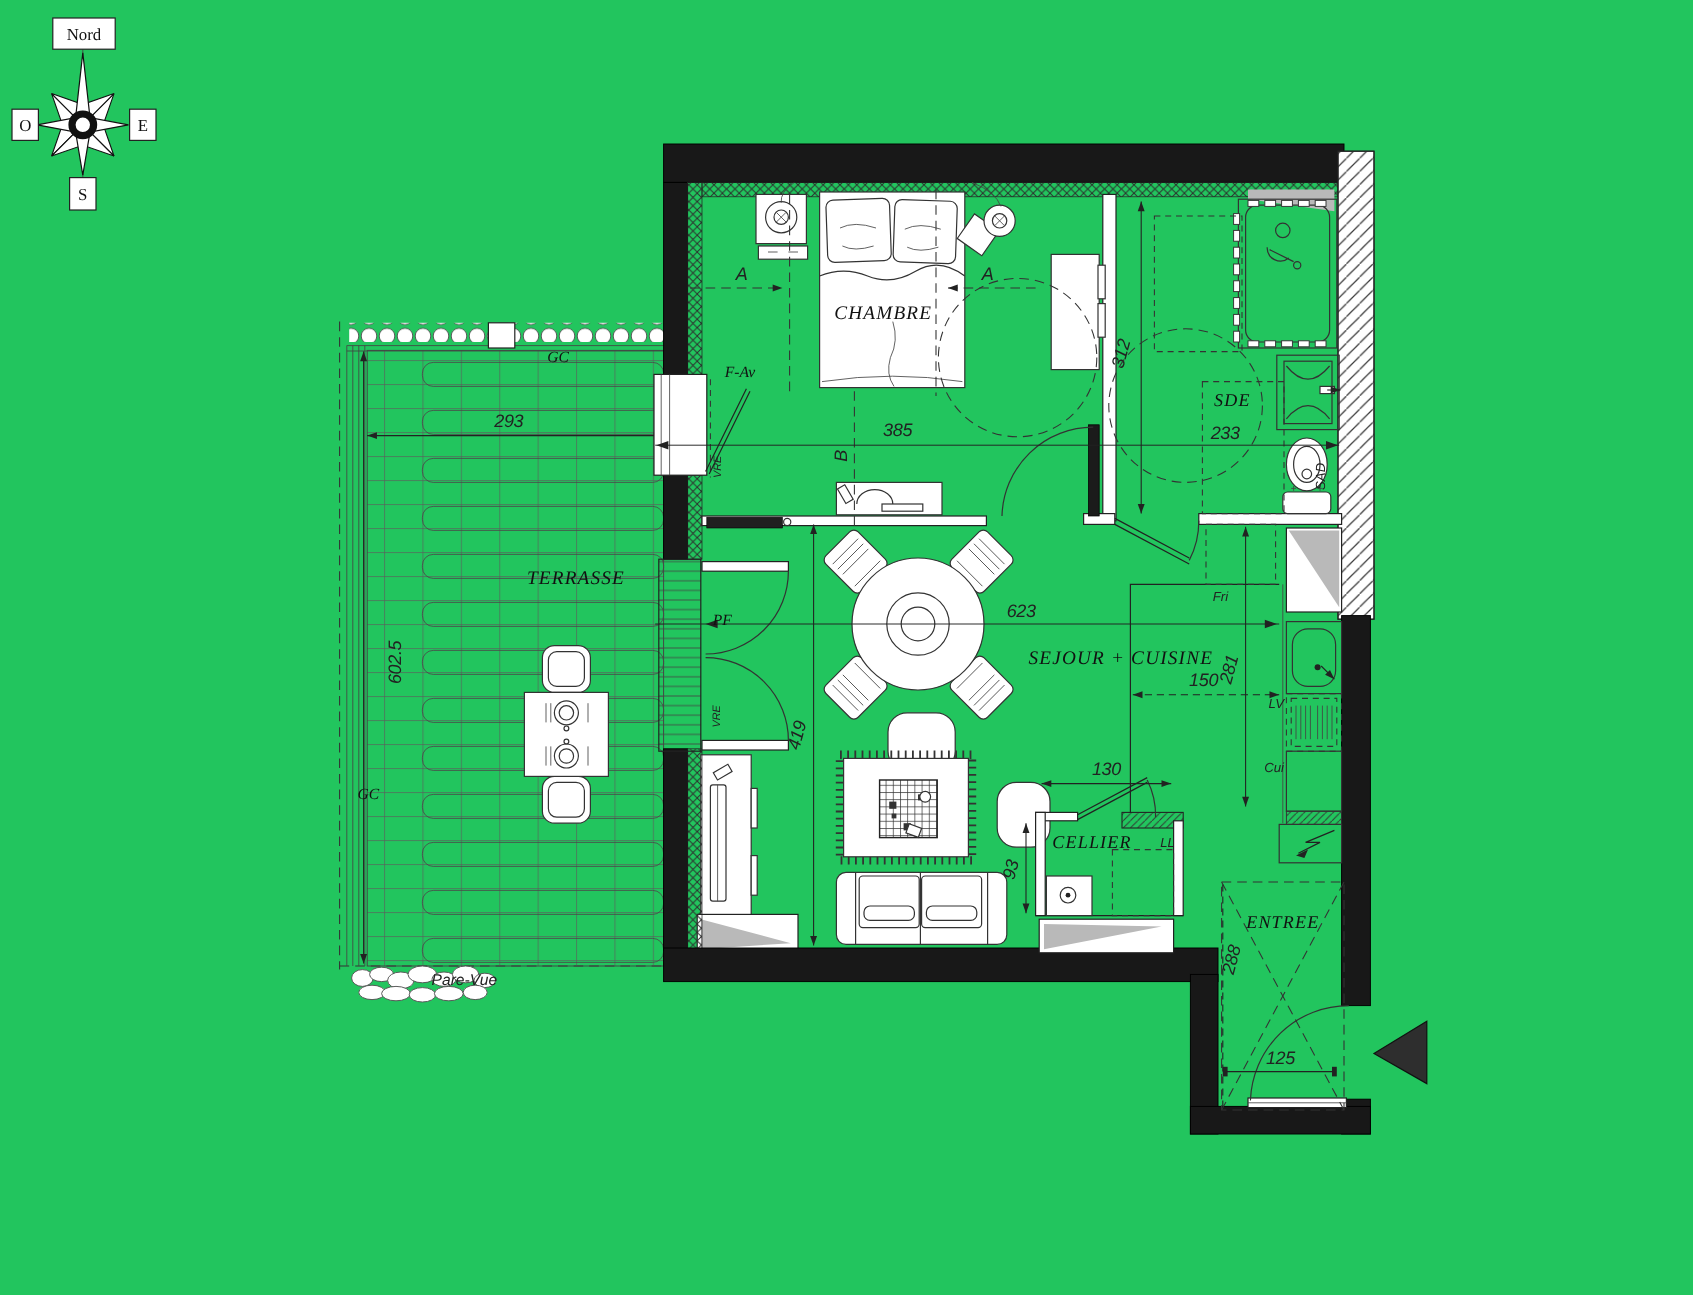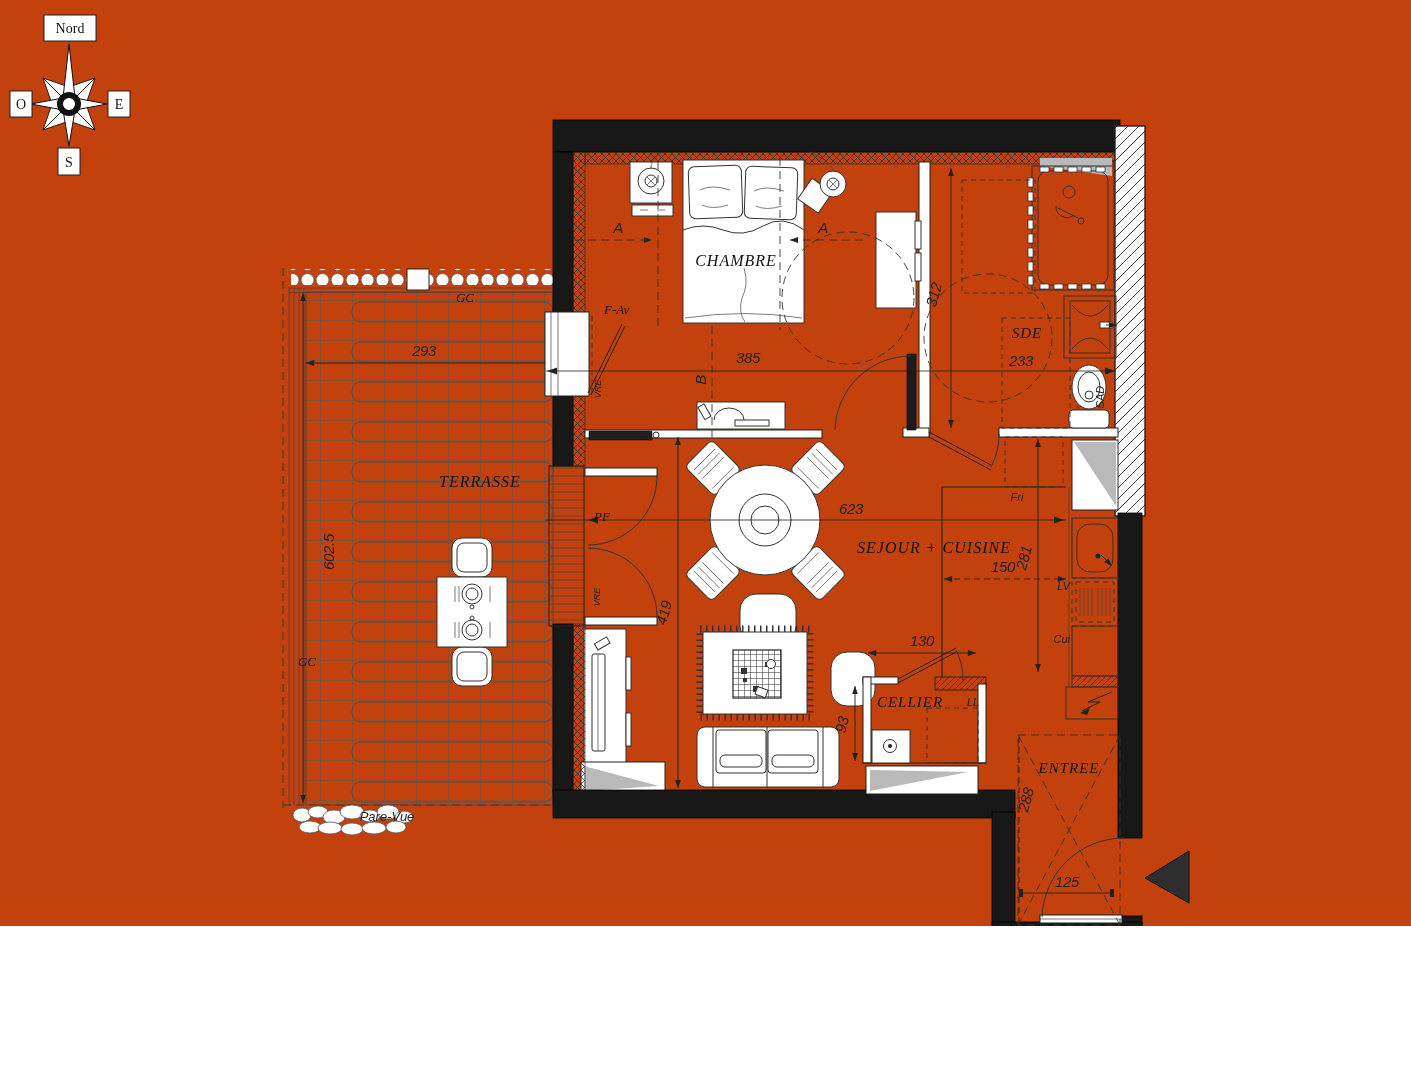--- a/index.html
+++ b/index.html
@@ -1,16 +1,16 @@
 <!DOCTYPE html>
 <html><head>
 <meta charset="utf-8">
 <style>
   html,body{margin:0;padding:0;background:#fff;}
-  .stage{width:1411px;height:926px;position:relative;background:#c2410c;overflow:hidden;}
+  .stage{width:1411px;height:1079px;position:relative;background:#22c55e;overflow:hidden;}
   svg{display:block;}
   
   .ln   {stroke:#222;stroke-width:1;fill:none;}
   .thin {stroke:#444;stroke-width:.7;fill:none;}
   .fur  {stroke:#333;stroke-width:1;fill:#fff;}
   .furn {stroke:#333;stroke-width:1;fill:none;}
   .wall {fill:#181818;stroke:#000;stroke-width:.8;}
   .twall{fill:#fff;stroke:#222;stroke-width:1;}
   .dash {stroke:#333;stroke-width:.9;fill:none;stroke-dasharray:8 5;}
   .dash2{stroke:#333;stroke-width:.9;fill:none;stroke-dasharray:5 4;}

